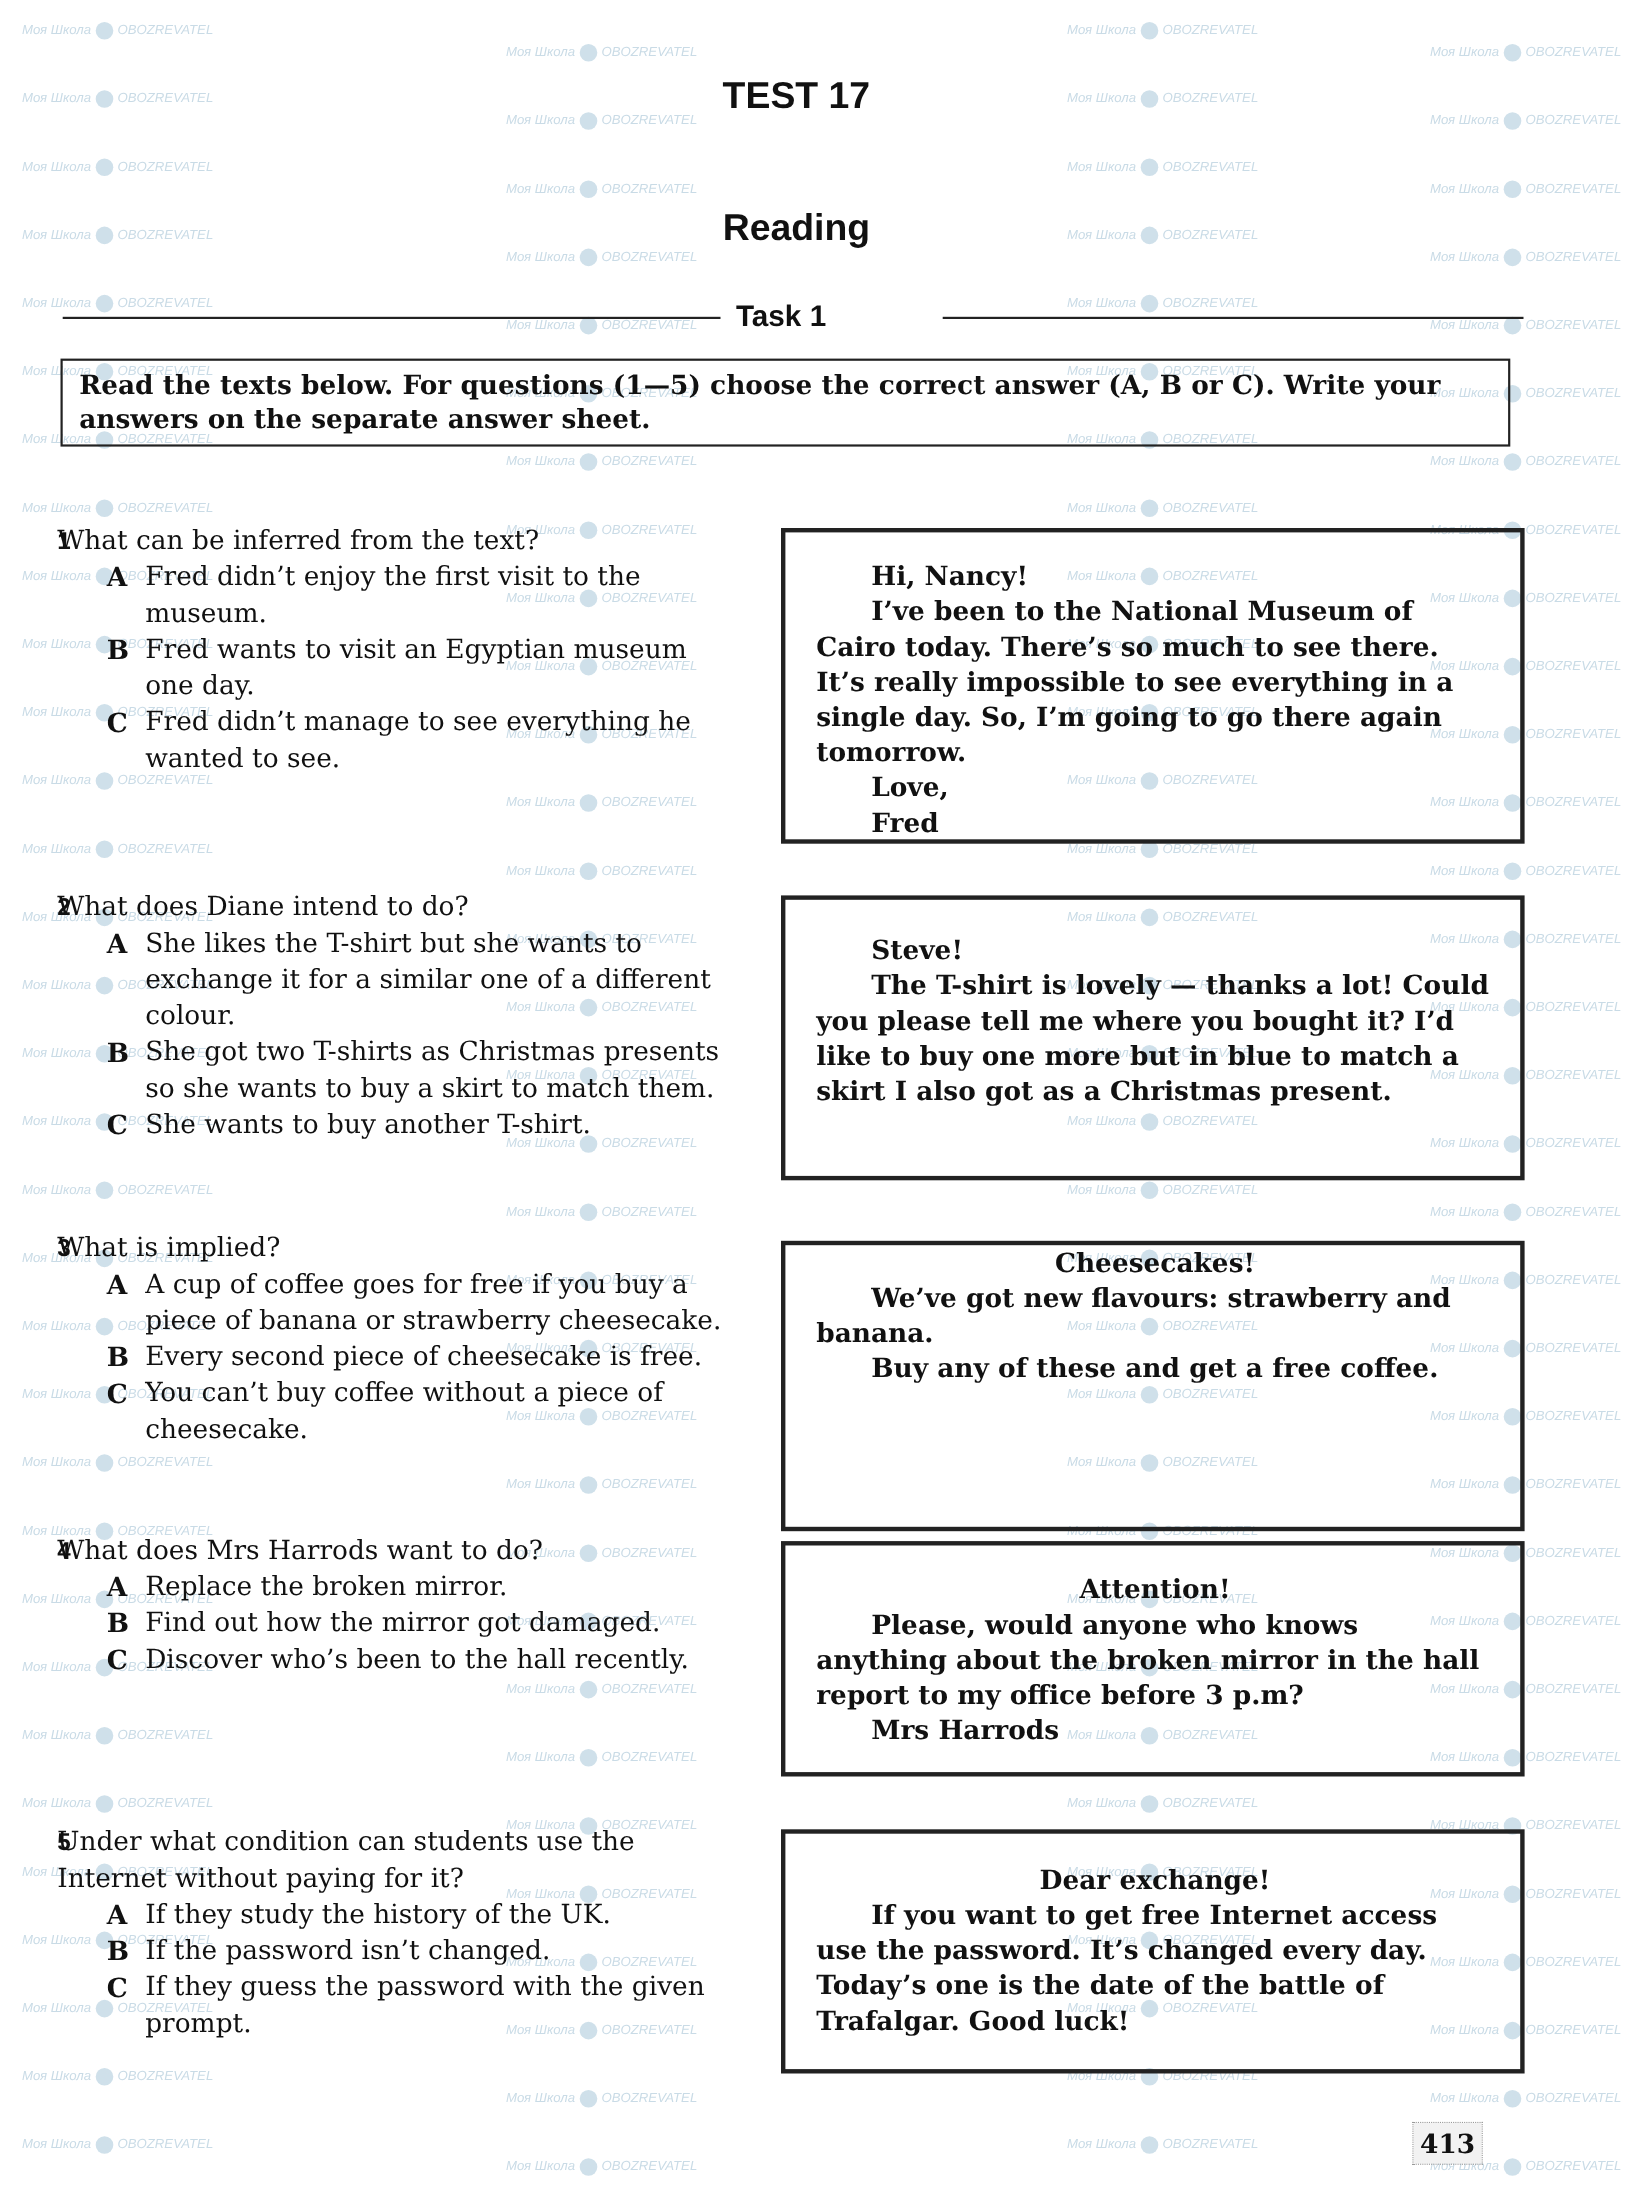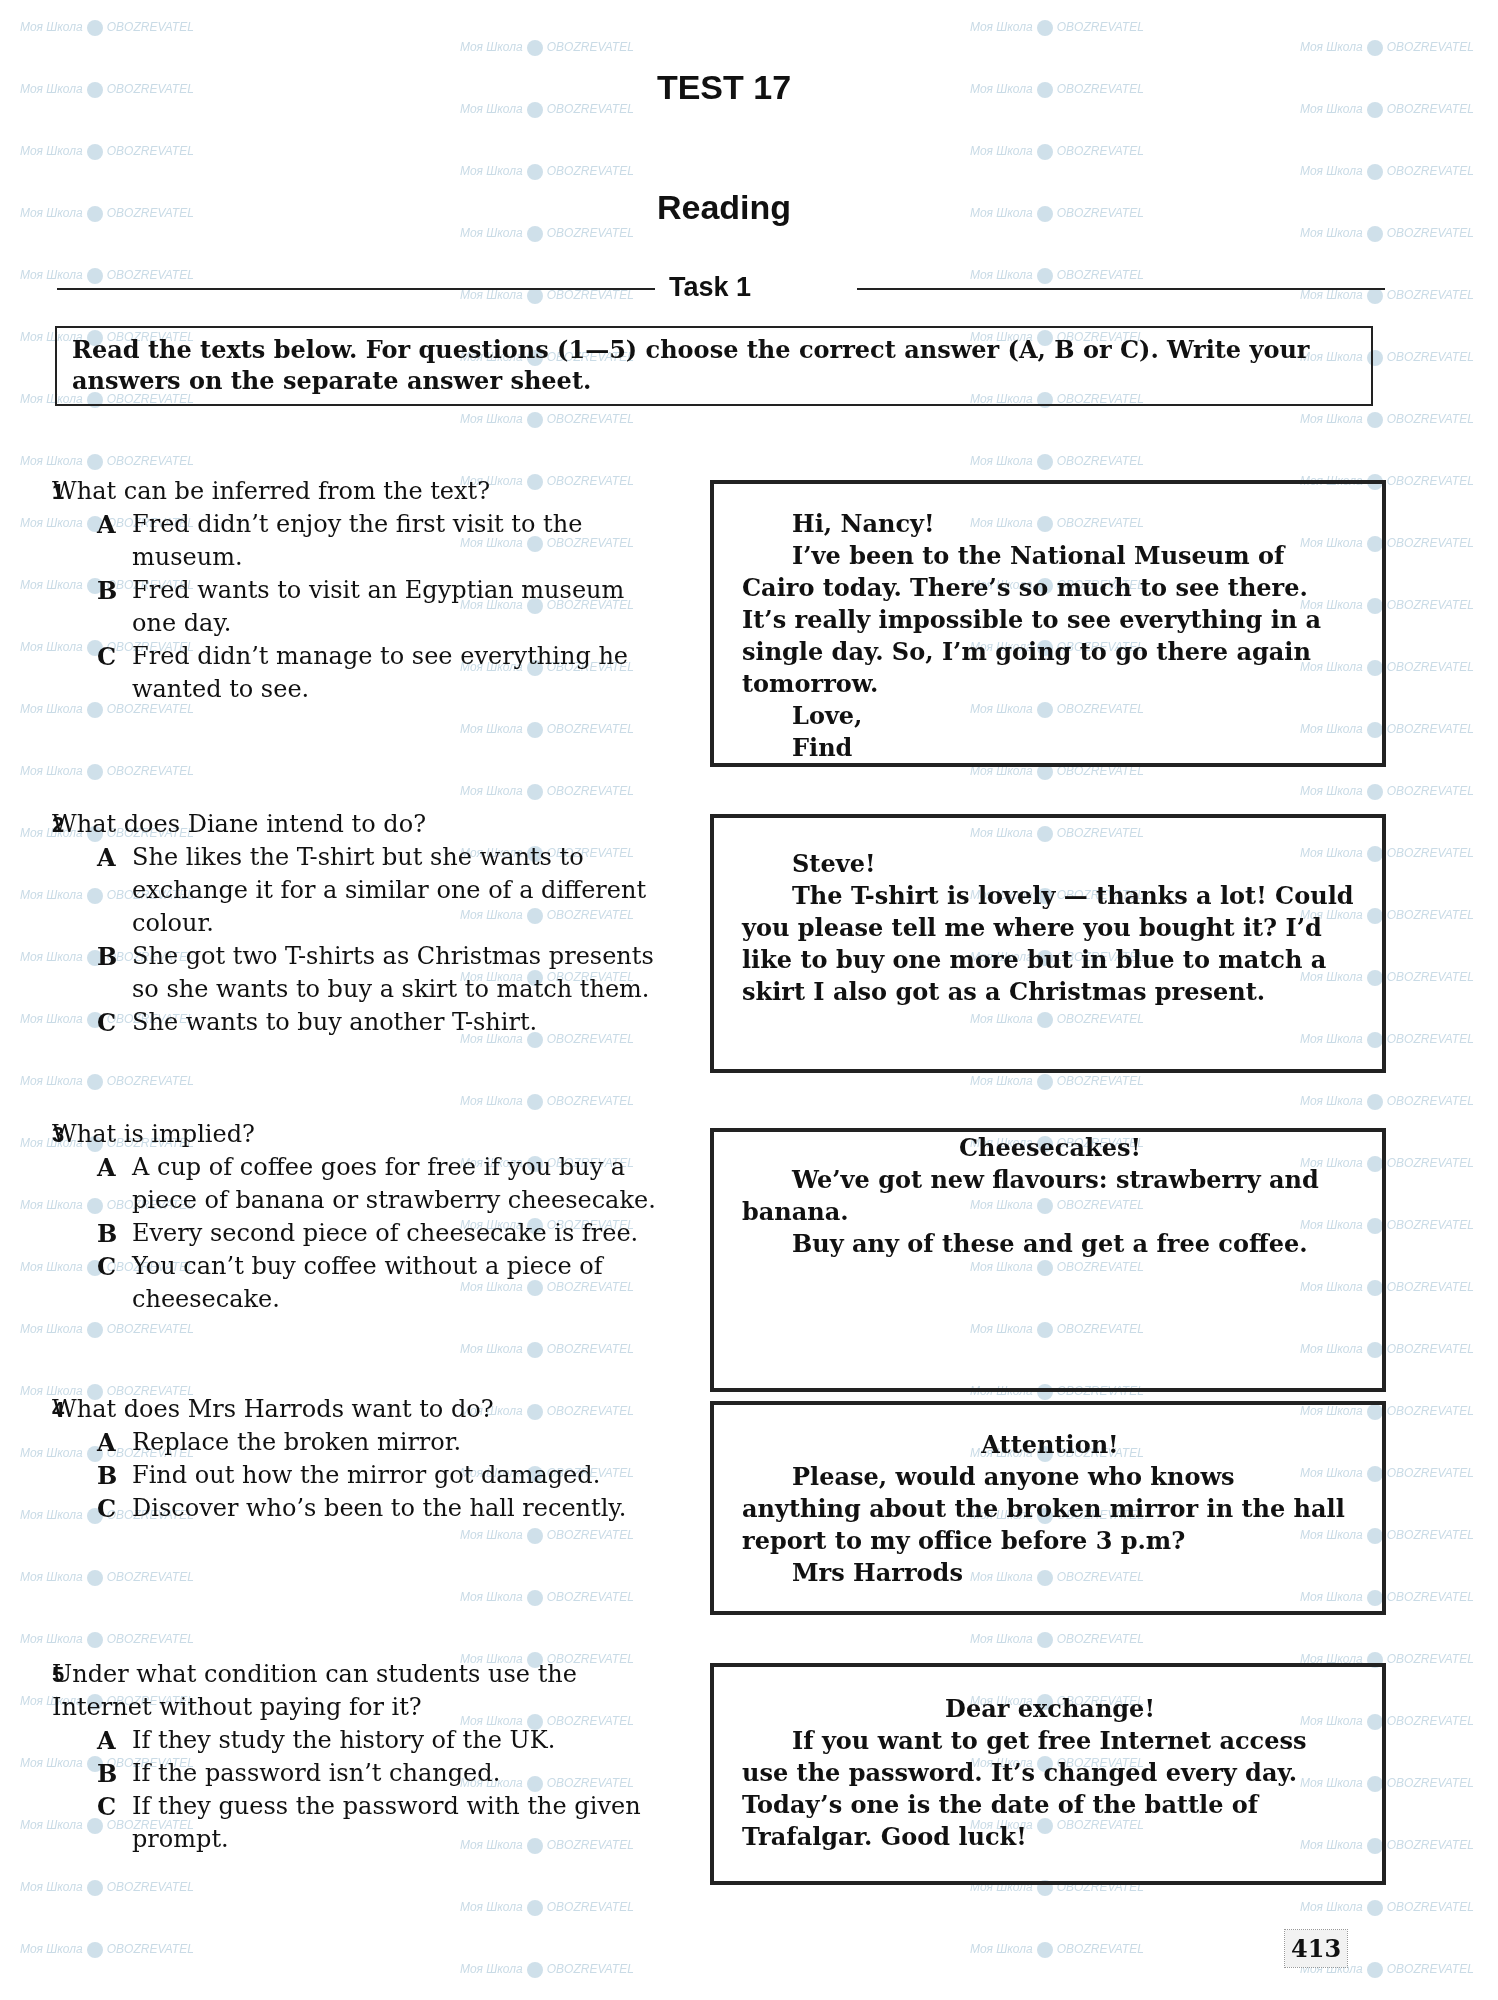--- a/index.html
+++ b/index.html
@@ -209,21 +209,21 @@
   <div class="stem">Under what condition can students use the Internet without paying for it?</div>
   <div class="opt"><span class="let">A</span><span>If they study the history of the UK.</span></div>
   <div class="opt"><span class="let">B</span><span>If the password isn’t changed.</span></div>
   <div class="opt"><span class="let">C</span><span>If they guess the password with the given prompt.</span></div>
 </div>
 
 <div class="box" style="top:480px;height:287px;padding-top:24px">
   <div class="s">Hi, Nancy!</div>
   <div class="i">I’ve been to the National Museum of Cairo today. There’s so much to see there. It’s really impossible to see everything in a single day. So, I’m going to go there again tomorrow.</div>
   <div class="s">Love,</div>
-  <div class="s">Find</div>
+  <div class="s">Fred</div>
 </div>
 
 <div class="box" style="top:814px;height:259px;padding-top:30px">
   <div class="s">Steve!</div>
   <div class="i">The T-shirt is lovely — thanks a lot! Could you please tell me where you bought it? I’d like to buy one more but in blue to match a skirt I also got as a Christmas present.</div>
 </div>
 
 <div class="box" style="top:1128px;height:264px;">
   <div class="c">Cheesecakes!</div>
   <div class="i">We’ve got new flavours: strawberry and banana.</div>

